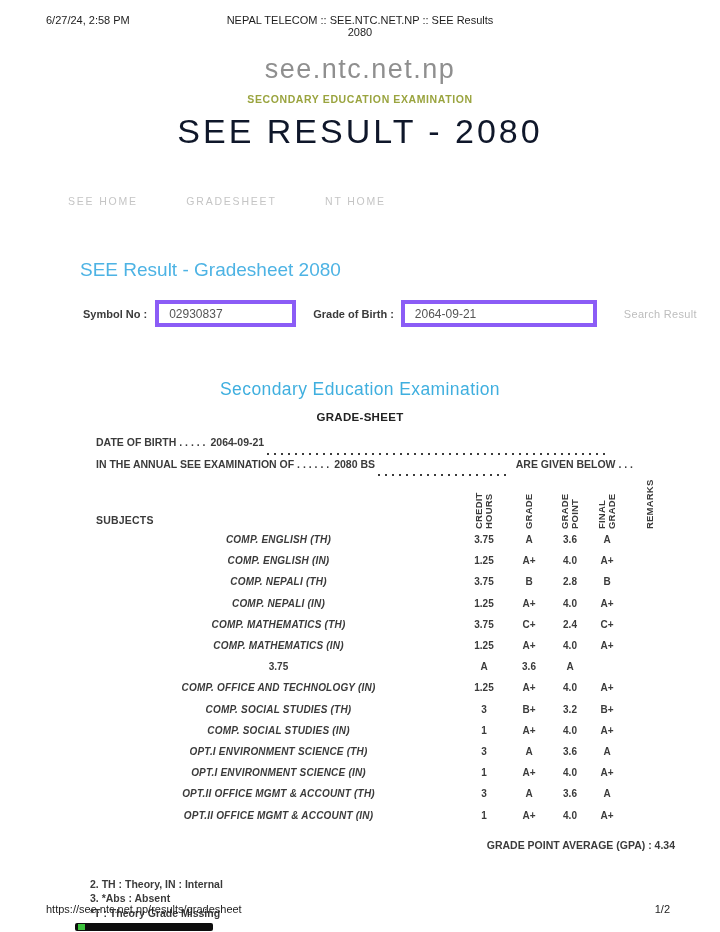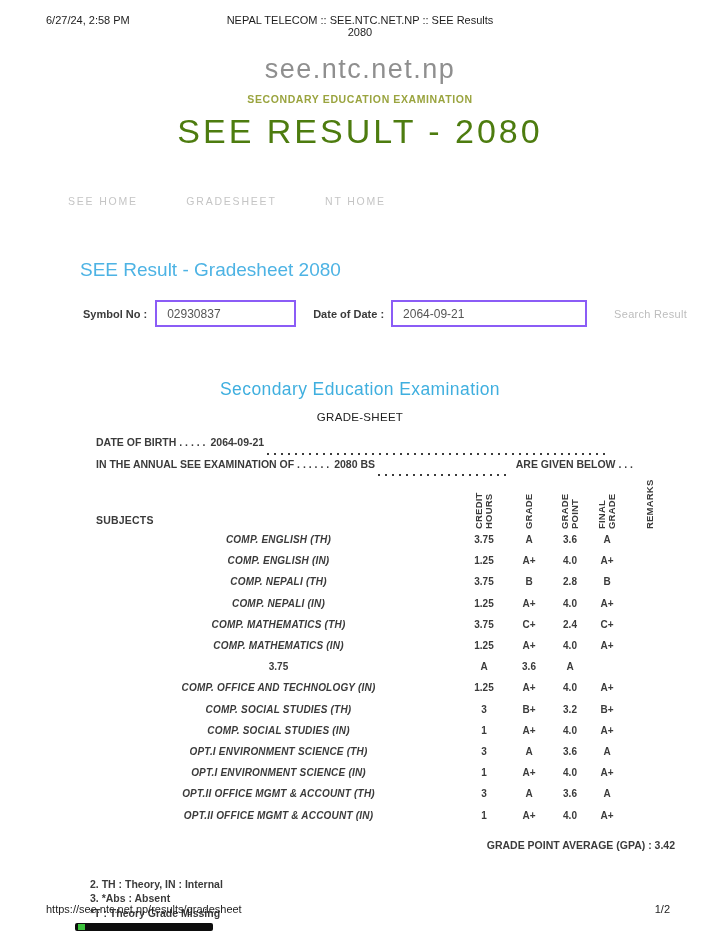--- a/index.html
+++ b/index.html
@@ -13,45 +13,45 @@
   
   .print-header {
     display:grid; grid-template-columns:170px 1fr 170px;
     padding:14px 28px 0 28px; align-items:baseline;
     font-size:11px; color:#1d1d1d;
   }
   .print-header .ph-title { text-align:center; }
   
   .site-title { text-align:center; margin-top:16px; font-size:27px; letter-spacing:1.5px; color:#8f8f8f; }
   .tagline { text-align:center; margin-top:8px; font-size:10.5px; font-weight:bold; letter-spacing:.6px; color:#9aa43f; }
-  .banner { text-align:center; margin-top:7px; font-size:34px; letter-spacing:3px; color:#4d7c0f; }
+  .banner { text-align:center; margin-top:7px; font-size:34px; letter-spacing:3px; color:#0f172a; }
   
   .nav { margin:40px 8px 0 50px; }
   .nav a {
     display:inline-block; margin-right:44px; text-decoration:none;
     font-size:10.5px; letter-spacing:1.8px; color:#c5c5c5; cursor:pointer;
   }
   
   .result-heading { margin:50px 0 0 62px; font-size:19px; color:#4db3e4; font-weight:normal; }
   .form-row { display:flex; align-items:center; margin:19px 0 0 65px; }
   .form-row label { font-size:11px; font-weight:bold; color:#3a3a3a; }
   .form-row input {
-    height:27px; border:2px solid #8b5cf6; background:#fff; outline:none;
+    height:27px; border:4px solid #8b5cf6; background:#fff; outline:none;
     font-family:inherit; font-size:12px; color:#555; padding:0 10px;
   }
   .inp-symbol { width:141px; margin-left:8px; }
   .lbl-dob { margin-left:17px; }
   .inp-dob { width:196px; margin-left:7px; }
   .search-btn {
     margin-left:27px; background:none; border:none; cursor:pointer;
     font-family:inherit; font-size:11px; color:#bdbdbd; letter-spacing:.3px;
   }
   
   .exam-heading { text-align:center; margin-top:52px; font-size:17.5px; color:#3fafdf; font-weight:normal; letter-spacing:.4px; }
-  .grade-sheet-label { text-align:center; margin-top:11px; font-size:11.5px; font-weight:normal; color:#222; letter-spacing:.3px; }
+  .grade-sheet-label { text-align:center; margin-top:11px; font-size:11.5px; font-weight:bold; color:#222; letter-spacing:.3px; }
   .info-lines { width:537px; margin:13px 0 0 78px; font-size:10.5px; font-weight:bold; color:#3b3b3b; }
   .info-line { display:flex; align-items:baseline; height:21.5px; white-space:nowrap; }
   .info-line .val { margin-left:5px; }
   .info-line .suffix { margin-left:5px; }
   .leader {
     flex:1 1 auto; height:10px; margin:0 2px; align-self:flex-end;
     background-image:radial-gradient(circle at 2px 6px, #3b3b3b 1.05px, rgba(0,0,0,0) 1.3px);
     background-size:7px 10px; background-repeat:repeat-x;
   }
   .info-line.short .leader { margin-right:24px; }
@@ -105,21 +105,21 @@
     <a>SEE HOME</a>
     <a>GRADESHEET</a>
     <a>NT HOME</a>
   </div>
 
   <h2 class="result-heading" style="color: rgb(77, 179, 228);">SEE Result - Gradesheet 2080</h2>
 
   <div class="form-row">
     <label>Symbol No :</label>
     <input class="inp-symbol" type="text" value="02930837" style="">
-    <label class="lbl-dob">Date of Date :</label>
+    <label class="lbl-dob">Grade of Birth :</label>
     <input class="inp-dob" type="text" value="2064-09-21" style="">
     <button class="search-btn">Search Result</button>
   </div>
 
   <div class="exam-heading">Secondary Education Examination</div>
   <div class="grade-sheet-label">GRADE-SHEET</div>
 
   <div class="info-lines">
     <div class="info-line short">
       <span>DATE OF BIRTH . . . . .</span>
@@ -267,21 +267,21 @@
     <span class="cell subj">OPT.II OFFICE MGMT &amp; ACCOUNT (IN)</span>
     <span class="cell">1</span>
     <span class="cell">A+</span>
     <span class="cell">4.0</span>
     <span class="cell">A+</span>
     <span class="cell"></span>
   </div>
 </div>
   </div>
 
-  <div class="gpa-line">GRADE POINT AVERAGE (GPA) : 3.42</div>
+  <div class="gpa-line">GRADE POINT AVERAGE (GPA) : 4.34</div>
 
   <div class="notes">
     <div>2. TH : Theory, IN : Internal</div>
     <div>3. *Abs : Absent</div>
     <div>*T : Theory Grade Missing</div>
 
   </div>
 
   <div class="print-footer">
     <span>https://see.ntc.net.np/results/gradesheet</span>

